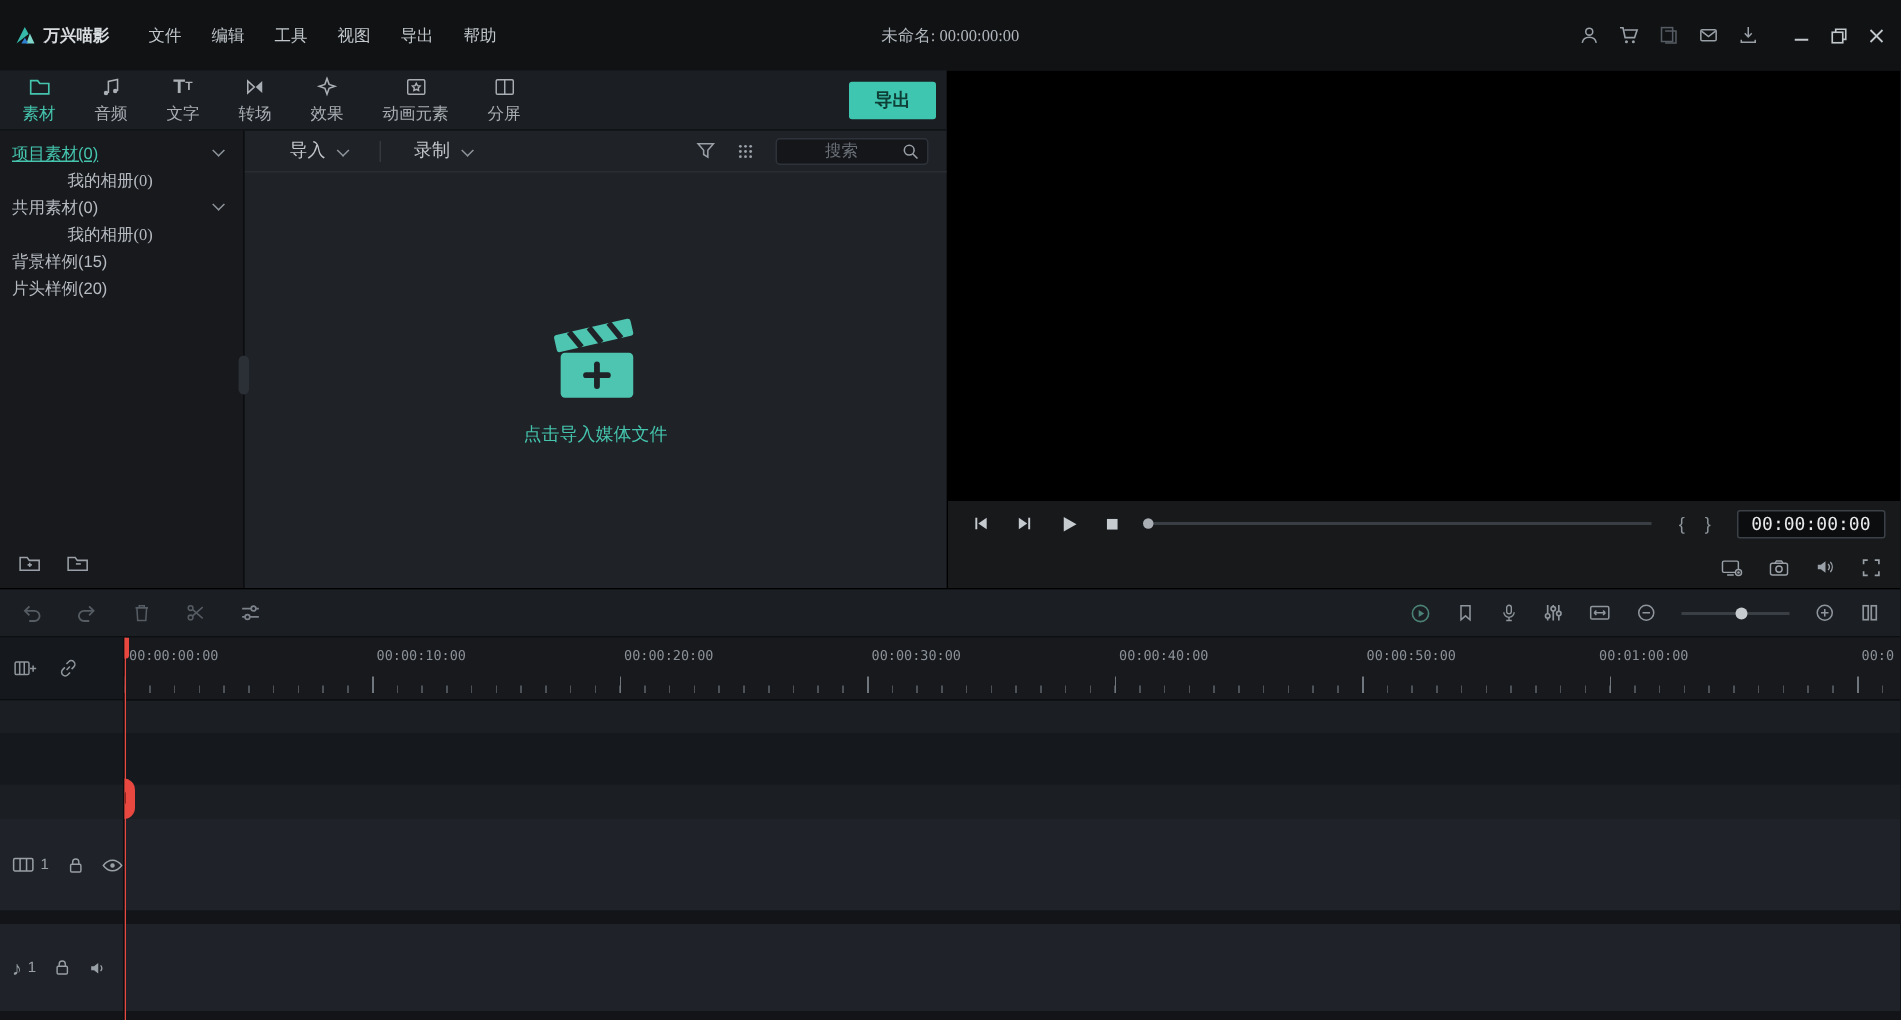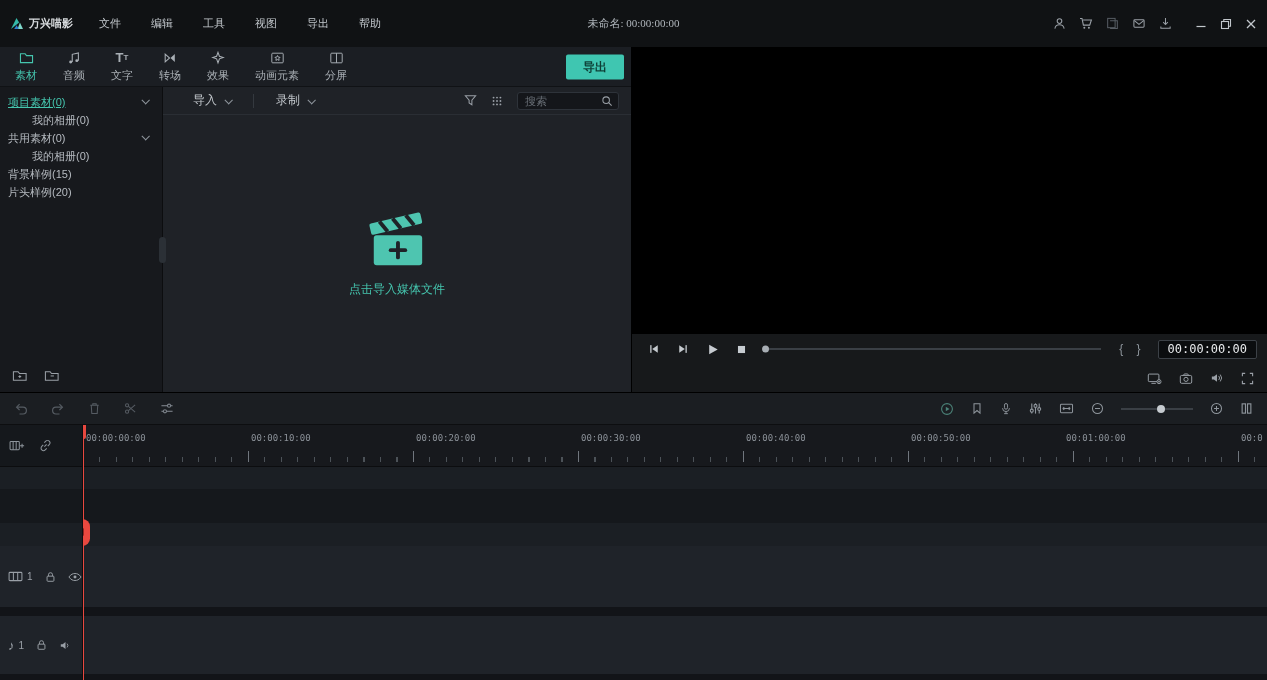--- a/index.html
+++ b/index.html
@@ -3,21 +3,21 @@
 <meta charset="utf-8">
 <style>
   * { box-sizing: border-box; }
   body { margin:0; background:#0e1012; font-family:"Liberation Sans","DejaVu Sans",sans-serif; }
   svg { display:block; }
   .app { width:1267px; height:680px; display:flex; flex-direction:column; background:#15181c; color:#b9bec4; font-size:12px; overflow:hidden; position:relative; user-select:none; }
 
   
   .menubar { flex:0 0 25px; background:#101214; display:flex; align-items:center; padding:16px 10px; position:relative; }
   .logo { display:flex; align-items:center; gap:5px; color:#d8dbde; font-size:11px; font-weight:bold; }
-  .menu-items { display:flex; margin-left:16px;gap:10px; }
+  .menu-items { display:flex; margin-left:16px; }
   .menu-item { padding:0 10px; font-size:11px; color:#c2c7cc; cursor:default; }
   .win-title { position:absolute; left:50%; transform:translateX(-50%); color:#b0b6bc; font-size:11px; white-space:nowrap;font-family:Liberation Serif, serif; }
   .menubar-right { margin-left:auto; display:flex; align-items:center; gap:13px; color:#9aa0a7; }
   .win-controls { display:flex; align-items:center; gap:13px; margin-left:10px; color:#c2c7cc; }
   .mi { display:flex; align-items:center; }
   .dim { color:#565c63 !important; }
 
   
   .main { flex:0 0 345px; display:flex; min-height:0; }
   .left-pane { width:632px; flex:0 0 632px; display:flex; flex-direction:column; border-right:1px solid #000; }
@@ -29,36 +29,36 @@
   .t-ic { font-size:13px; font-weight:bold; line-height:1; }
   .t-ic small { font-size:8px; font-weight:bold; }
   .export-btn { position:absolute; right:7px; top:50%; transform:translateY(-50%); background:#3FC6B1; color:#0E3F36; font-size:12px; font-weight:bold; padding:4px 17px; border-radius:2px; border:none; cursor:pointer; }
 
   .workspace { flex:1; display:flex; min-height:0; }
 
   
   .sidebar { width:163px; flex:0 0 163px; background:#17191d; border-right:1px solid #0c0d0f; display:flex; flex-direction:column; position:relative; }
   .tree { padding-top:5px; }
   .tree-item { height:18px; display:flex; align-items:flex-end; padding:0 8px; font-size:11px; color:#b6bbc1; position:relative; cursor:pointer; white-space:nowrap; }
-  .tree-item.indent { padding-left:32px; }
+  .tree-item.indent { padding-left:45px;font-family:Liberation Serif, serif; }
   .tree-item.selected .tlabel { color:#45C5AE; text-decoration:underline; }
   .chev { width:6px; height:6px; border-right:1.4px solid #8e959c; border-bottom:1.4px solid #8e959c; transform:rotate(45deg) translateY(-1px); display:inline-block; }
   .tree-chev { position:absolute; right:14px; top:6px; }
   .grip { position:absolute; right:-4px; top:150px; width:7px; height:26px; background:#2b3036; border-radius:4px; z-index:3; cursor:col-resize; }
   .sidebar-bottom { margin-top:auto; display:flex; gap:16px; padding:8px 12px 10px; color:#9aa0a7; }
 
   
   .media { flex:1; background:#1f2227; display:flex; flex-direction:column; min-width:0; }
   .media-header { flex:0 0 28px; display:flex; align-items:center; border-bottom:1px solid #2a2e34; padding:0 8px; color:#c3c8cd;justify-content:space-between; }
   .mh-btn { display:flex; align-items:center; gap:8px; padding:0 22px; font-size:12px; cursor:pointer; height:100%; }
   .mh-sep { width:1px; height:14px; background:#34393f; }
   .mh-spacer { flex:1; }
   .mh-ic { color:#9aa0a7; margin-right:14px; cursor:pointer; }
   .search { width:102px; height:18px; background:#14161a; border:1px solid #2e333a; border-radius:3px; display:flex; align-items:center; padding:0 5px; margin-right:4px; }
-  .search input { flex:1; min-width:0; background:transparent; border:none; outline:none; color:#c3c8cd; font-size:11px; }
+  .search input { flex:1; min-width:0; background:transparent; border:none; outline:none; color:#c3c8cd; font-size:11px;margin-left:25px; }
   .search input::placeholder { color:#6a7077; }
   .media-body { flex:1; display:flex; flex-direction:column; align-items:center; justify-content:center; gap:12px; }
   .empty-hint { color:#45C5AE; font-size:12px; }
 
   
   .preview { flex:1; display:flex; flex-direction:column; min-width:0; background:#17191b; }
   .video-area { flex:1; background:#000; }
   .pv-row1 { flex:0 0 30px; display:flex; align-items:center; padding:0 10px; }
   .transport { display:flex; align-items:center; gap:17px; color:#c6cbd0; padding-left:6px; }
   .transport .tb { cursor:pointer; display:flex; align-items:center; }

